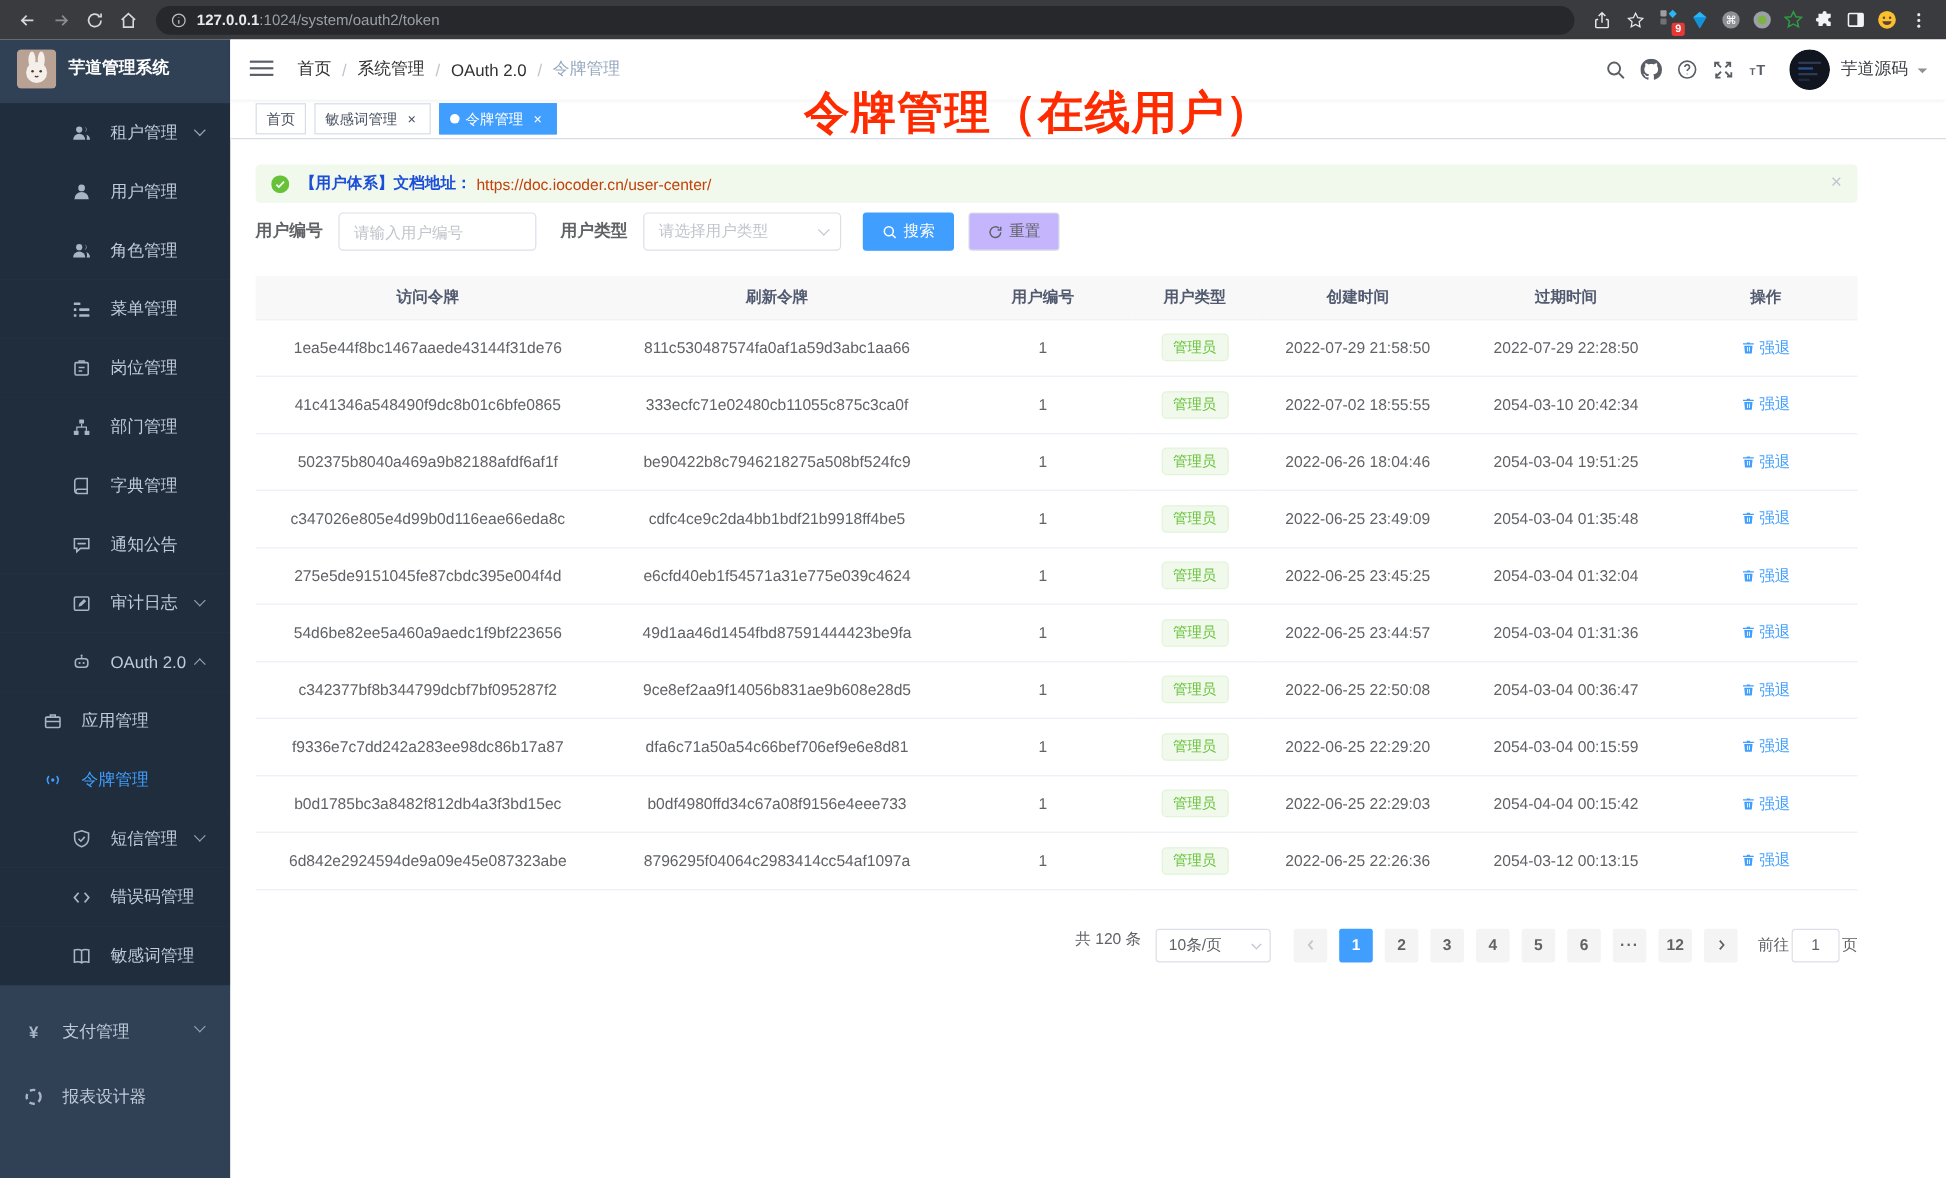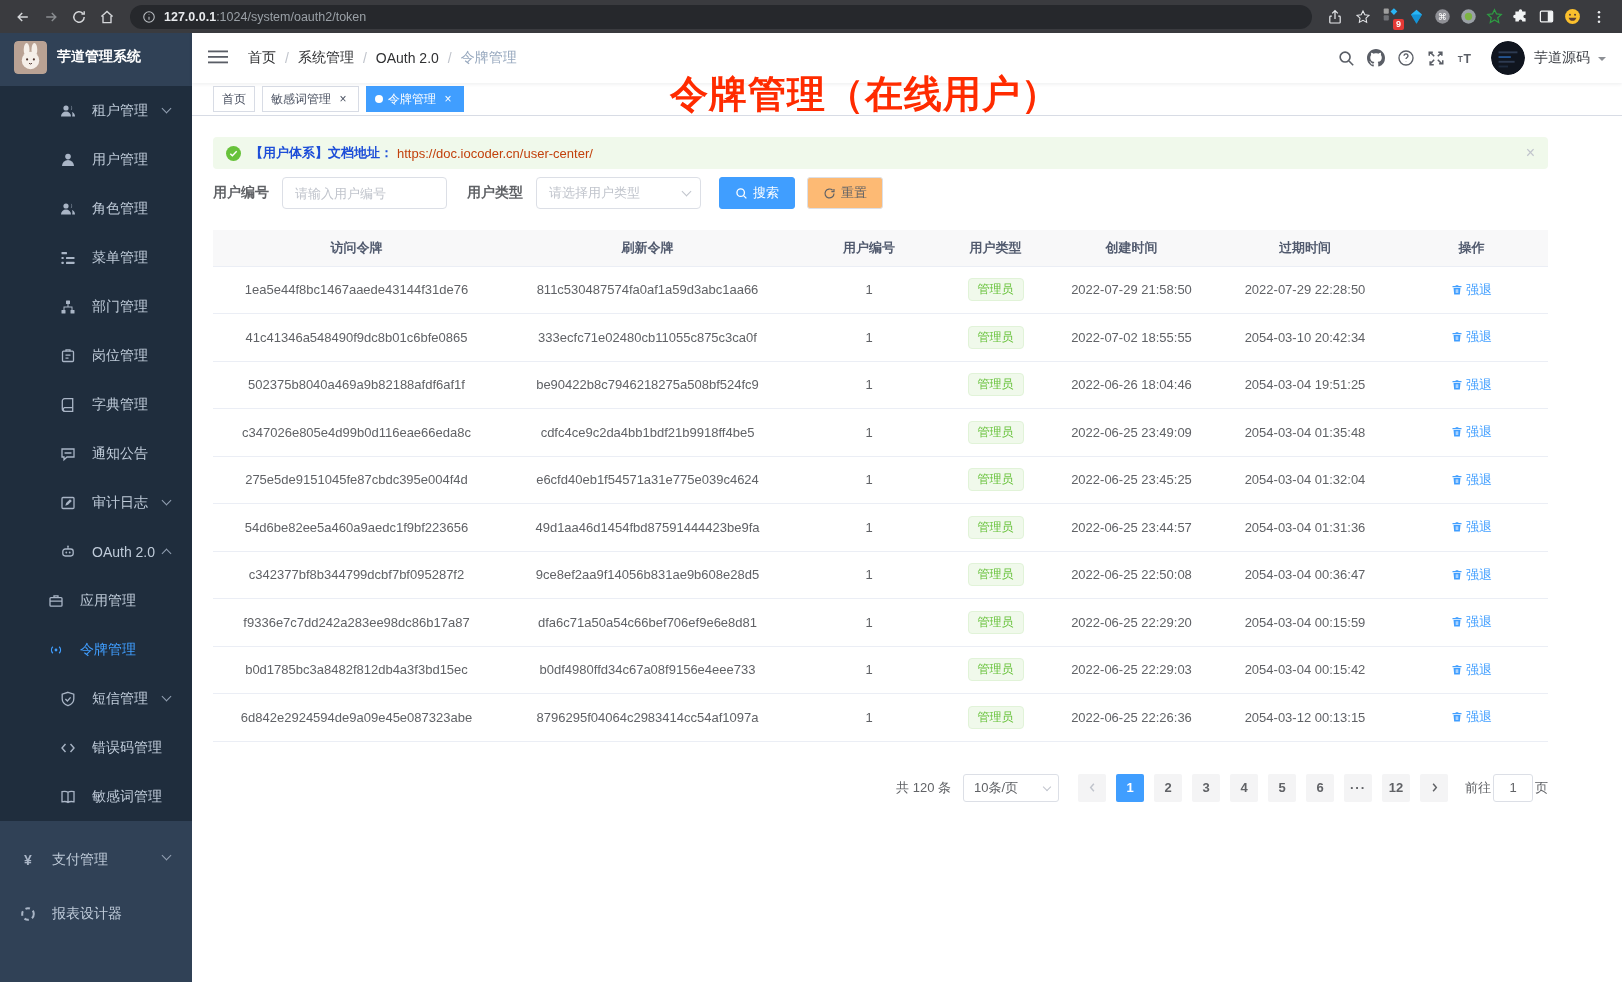--- a/index.html
+++ b/index.html
@@ -26,21 +26,21 @@
   .logo-bar{height:48px;display:flex;align-items:center;gap:10px;padding:0 14px}
   .logo-bar .logo{width:33px;height:33px;border-radius:4px;overflow:hidden;flex:0 0 auto}
   .app-title{color:#fff;font-size:14px;font-weight:700;white-space:nowrap}
   .menu{padding-top:5px}
   .menu-item{height:49px;display:flex;align-items:center;color:#bfcbd9;font-size:14px;cursor:pointer;
     position:relative;white-space:nowrap}
   .menu-item.sub{background:#1f2d3d}
   .menu-item.level0{height:54px;padding-left:20px}
   .menu-item.level0.first{margin-top:12px}
   .menu-item.level1{padding-left:60px}
-  .menu-item.level2{padding-left:48px}
+  .menu-item.level2{padding-left:36px}
   .menu-item .mi{width:16px;height:16px;margin-right:16px;flex:0 0 auto;color:#a9b5c6}
   .menu-item .mi svg{width:16px;height:16px;display:block}
   .menu-item.active{color:#409eff}
   .menu-item.active .mi{color:#409eff}
   .arrow{position:absolute;right:22px;width:7px;height:7px;border-right:1.4px solid #93a1b3;
     border-bottom:1.4px solid #93a1b3}
   .arrow.down{transform:rotate(45deg);top:19px}
   .arrow.up{transform:rotate(-135deg);top:23px}
   
   .main{flex:1;position:relative;background:#fff;min-width:0}
@@ -84,33 +84,33 @@
   .inp::placeholder{color:#c0c4cc}
   .sel{width:165px;height:32px;border:1px solid #dcdfe6;border-radius:4px;padding:0 10px 0 12px;font-size:13px;
     display:flex;align-items:center;justify-content:space-between;color:#c0c4cc;cursor:pointer;background:#fff}
   .sel .chev{width:7px;height:7px;border-right:1.3px solid #c0c4cc;border-bottom:1.3px solid #c0c4cc;
     transform:rotate(45deg);margin-top:-3px}
   .gap20{width:20px}.gap18{width:18px}.gap12{width:12px}
   .btn{height:32px;border-radius:3px;font-size:13px;display:inline-flex;align-items:center;gap:5px;
     padding:0 15px;cursor:pointer;border:1px solid transparent;font-family:inherit}
   .btn svg{width:13px;height:13px}
   .btn.primary{background:#409eff;color:#fff;border-color:#409eff}
-  .btn.plain{background:#fdba74;color:#606266;border-color:#dcdfe6}
+  .btn.plain{background:#c4b5fd;color:#606266;border-color:#dcdfe6}
   
   table{margin-top:21px;width:100%;border-collapse:collapse;font-size:13px;color:#606266;table-layout:fixed}
   thead th{height:36px;background:#f8f8f9;color:#515a6e;font-weight:600;text-align:center;
     border-bottom:1px solid #ebeef5;font-size:13px}
   tbody td{height:47.5px;text-align:center;border-bottom:1px solid #ebeef5;overflow:hidden;white-space:nowrap}
   .badge{display:inline-block;padding:2px 9px;font-size:12px;color:#67c23a;background:#f0f9eb;
     border:1px solid #e1f3d8;border-radius:4px;line-height:17px}
   .action-link{color:#409eff;font-size:13px;display:inline-flex;align-items:center;gap:3px;cursor:pointer;
     text-decoration:none}
   .action-link svg{width:12px;height:12px}
   
-  .pagination{margin-top:32px;display:flex;align-items:center;justify-content:flex-end;font-size:13px;color:#606266}
+  .pagination{margin-top:32px;display:flex;align-items:flex-start;justify-content:flex-end;font-size:13px;color:#606266}
   .ptotal{margin-right:12px}
   .psize{width:96px;height:28px;border:1px solid #dcdfe6;border-radius:3px;display:flex;align-items:center;
     justify-content:space-between;padding:0 8px 0 10px;color:#606266;margin-right:14px;cursor:pointer;background:#fff}
   .psize .chev{width:6px;height:6px;border-right:1.2px solid #c0c4cc;border-bottom:1.2px solid #c0c4cc;
     transform:rotate(45deg);margin-top:-2px}
   .pg-btn{min-width:28px;height:28px;margin:0 5px;background:#f4f4f5;border-radius:2px;display:inline-flex;
     align-items:center;justify-content:center;font-weight:600;color:#606266;cursor:pointer;padding:0 4px}
   .pg-btn svg{width:11px;height:11px}
   .pg-btn.active{background:#409eff;color:#fff}
   .pg-btn.disabled{color:#c0c4cc}
@@ -274,37 +274,37 @@
               <rect x="1.5" y="6.9" width="2.2" height="2.2" rx=".5"></rect>
               <rect x="6" y="6.9" width="8.5" height="2.2" rx=".5"></rect>
               <rect x="1.5" y="11.8" width="2.2" height="2.2" rx=".5"></rect>
               <rect x="6" y="11.8" width="8.5" height="2.2" rx=".5"></rect>
             </svg>
           </span>
           <span class="mi-label">菜单管理</span>
         </div>
         <div class="menu-item level1 sub">
           <span class="mi">
+            <svg viewBox="0 0 16 16" fill="none" stroke="currentColor" stroke-width="1.3">
+              <rect x="2.5" y="3.2" width="11" height="10.3" rx="1"></rect>
+              <path d="M6 3.2V1.9h4v1.3M5.5 7.2h5M5.5 10.2h3"></path>
+            </svg>
+          </span>
+          <span class="mi-label">岗位管理</span>
+        </div>
+        <div class="menu-item level1 sub">
+          <span class="mi">
             <svg viewBox="0 0 16 16" fill="currentColor">
               <rect x="6" y="1.5" width="4" height="3.4" rx=".5"></rect>
               <rect x="1.5" y="11" width="4" height="3.4" rx=".5"></rect>
               <rect x="10.5" y="11" width="4" height="3.4" rx=".5"></rect>
               <path d="M7.5 4.9h1V7.5h4V11h-1V8.5h-7V11h-1V7.5h4z"></path>
             </svg>
           </span>
           <span class="mi-label">部门管理</span>
-        </div>
-        <div class="menu-item level1 sub">
-          <span class="mi">
-            <svg viewBox="0 0 16 16" fill="none" stroke="currentColor" stroke-width="1.3">
-              <rect x="2.5" y="3.2" width="11" height="10.3" rx="1"></rect>
-              <path d="M6 3.2V1.9h4v1.3M5.5 7.2h5M5.5 10.2h3"></path>
-            </svg>
-          </span>
-          <span class="mi-label">岗位管理</span>
         </div>
         <div class="menu-item level1 sub">
           <span class="mi">
             <svg viewBox="0 0 16 16" fill="none" stroke="currentColor" stroke-width="1.3">
               <path d="M4.6 1.7h8.1v12.6H4.6a2.3 2.3 0 0 1-2.3-2.3V4a2.3 2.3 0 0 1 2.3-2.3z"></path>
               <path d="M12.7 10.7H4.5a1.9 1.9 0 0 0 0 3.6"></path>
             </svg>
           </span>
           <span class="mi-label">字典管理</span>
         </div>
@@ -671,21 +671,21 @@
                   </span>
                   <span>强退</span>
                 </a></td>
             </tr>
             <tr>
               <td>b0d1785bc3a8482f812db4a3f3bd15ec</td>
               <td>b0df4980ffd34c67a08f9156e4eee733</td>
               <td>1</td>
               <td><span class="badge">管理员</span></td>
               <td>2022-06-25 22:29:03</td>
-              <td>2054-03-04 00:15:42</td>
+              <td>2054-04-04 00:15:42</td>
               <td><a class="action-link">
                   <span style="display:flex">
                     <svg viewBox="0 0 16 16" fill="currentColor">
                       <path d="M6.2 1.8h3.6v1H14v1.4H2V2.8h4.2zM3.4 5.4h9.2L11.8 14H4.2zM6.4 7v5h1V7zm2.2 0v5h1V7z"></path>
                     </svg>
                   </span>
                   <span>强退</span>
                 </a></td>
             </tr>
             <tr>

